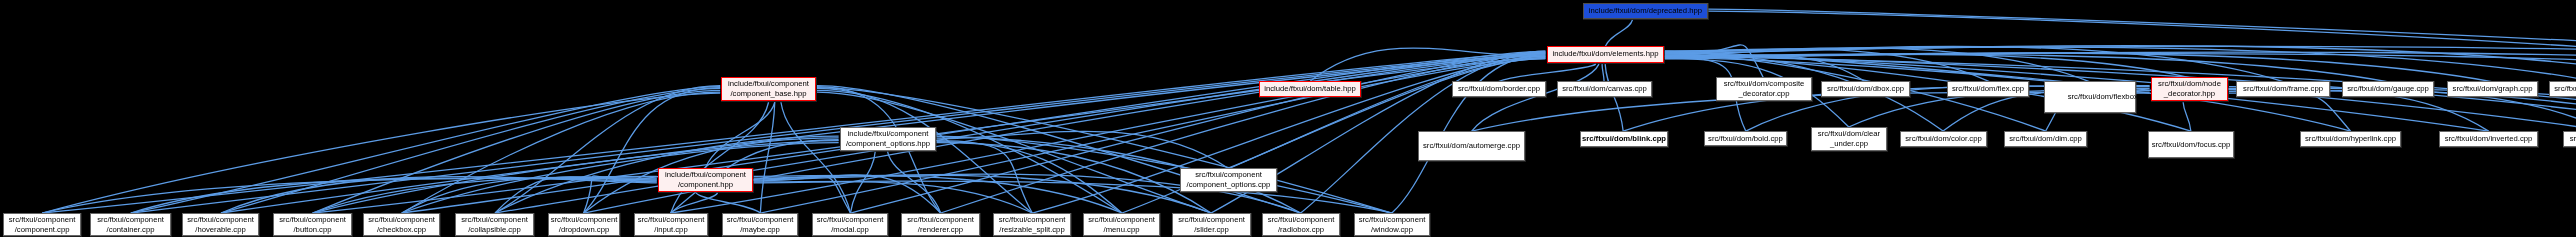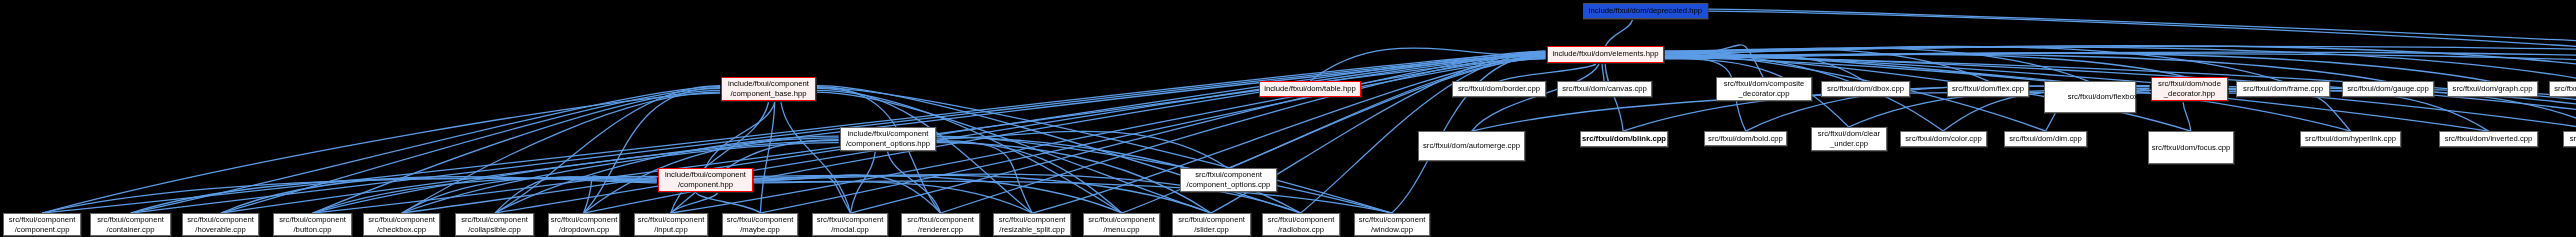--- a/index.html
+++ b/index.html
@@ -153,21 +153,21 @@
       <div class="node normal" style="left: 2549px; top: 81px; width: 96px; height: 15.5px;"><span>src/ftxui/dom/gridbox.cpp</span></div>
       <div class="node normal" style="left: 840px; top: 127px; width: 96px; height: 24px;"><span>include/ftxui/component
 /component_options.hpp</span></div>
       <div class="node normal" style="left: 1418px; top: 131px; width: 107px; height: 30px;"><span>src/ftxui/dom/automerge.cpp</span></div>
       <div class="node normal" style="left: 1580px; top: 131px; width: 88px; height: 15.5px; font-weight: bold;"><span>src/ftxui/dom/blink.cpp</span></div>
       <div class="node normal" style="left: 1704px; top: 131px; width: 83px; height: 15px;"><span>src/ftxui/dom/bold.cpp</span></div>
       <div class="node normal" style="left: 1811px; top: 127px; width: 76px; height: 24px;"><span>src/ftxui/dom/clear
 _under.cpp</span></div>
       <div class="node normal" style="left: 1900px; top: 131px; width: 87px; height: 15.5px;"><span>src/ftxui/dom/color.cpp</span></div>
       <div class="node normal" style="left: 2004px; top: 131px; width: 83px; height: 15.5px;"><span>src/ftxui/dom/dim.cpp</span></div>
-      <div class="node normal" style="left: 2148px; top: 131px; width: 86px; height: 33px;"><span>src/ftxui/dom/focus.cpp</span></div>
+      <div class="node normal" style="left: 2148px; top: 131px; width: 86px; height: 27px;"><span>src/ftxui/dom/focus.cpp</span></div>
       <div class="node normal" style="left: 2300px; top: 131px; width: 101px; height: 15.5px;"><span>src/ftxui/dom/hyperlink.cpp</span></div>
       <div class="node normal" style="left: 2439px; top: 131px; width: 99px; height: 15.5px;"><span>src/ftxui/dom/inverted.cpp</span></div>
       <div class="node normal" style="left: 2563px; top: 131px; width: 89px; height: 15.5px;"><span>src/ftxui/dom/italic.cpp</span></div>
       <div class="node highlight" style="left: 658px; top: 168px; width: 95px; height: 24px;"><span>include/ftxui/component
 /component.hpp</span></div>
       <div class="node normal" style="left: 1180px; top: 168px; width: 97px; height: 24px;"><span>src/ftxui/component
 /component_options.cpp</span></div>
       <div class="node normal" style="left: 3.1px; top: 213px; width: 78px; height: 23px;"><span>src/ftxui/component
 /component.cpp</span></div>
       <div class="node normal" style="left: 90px; top: 213px; width: 81px; height: 23px;"><span>src/ftxui/component

